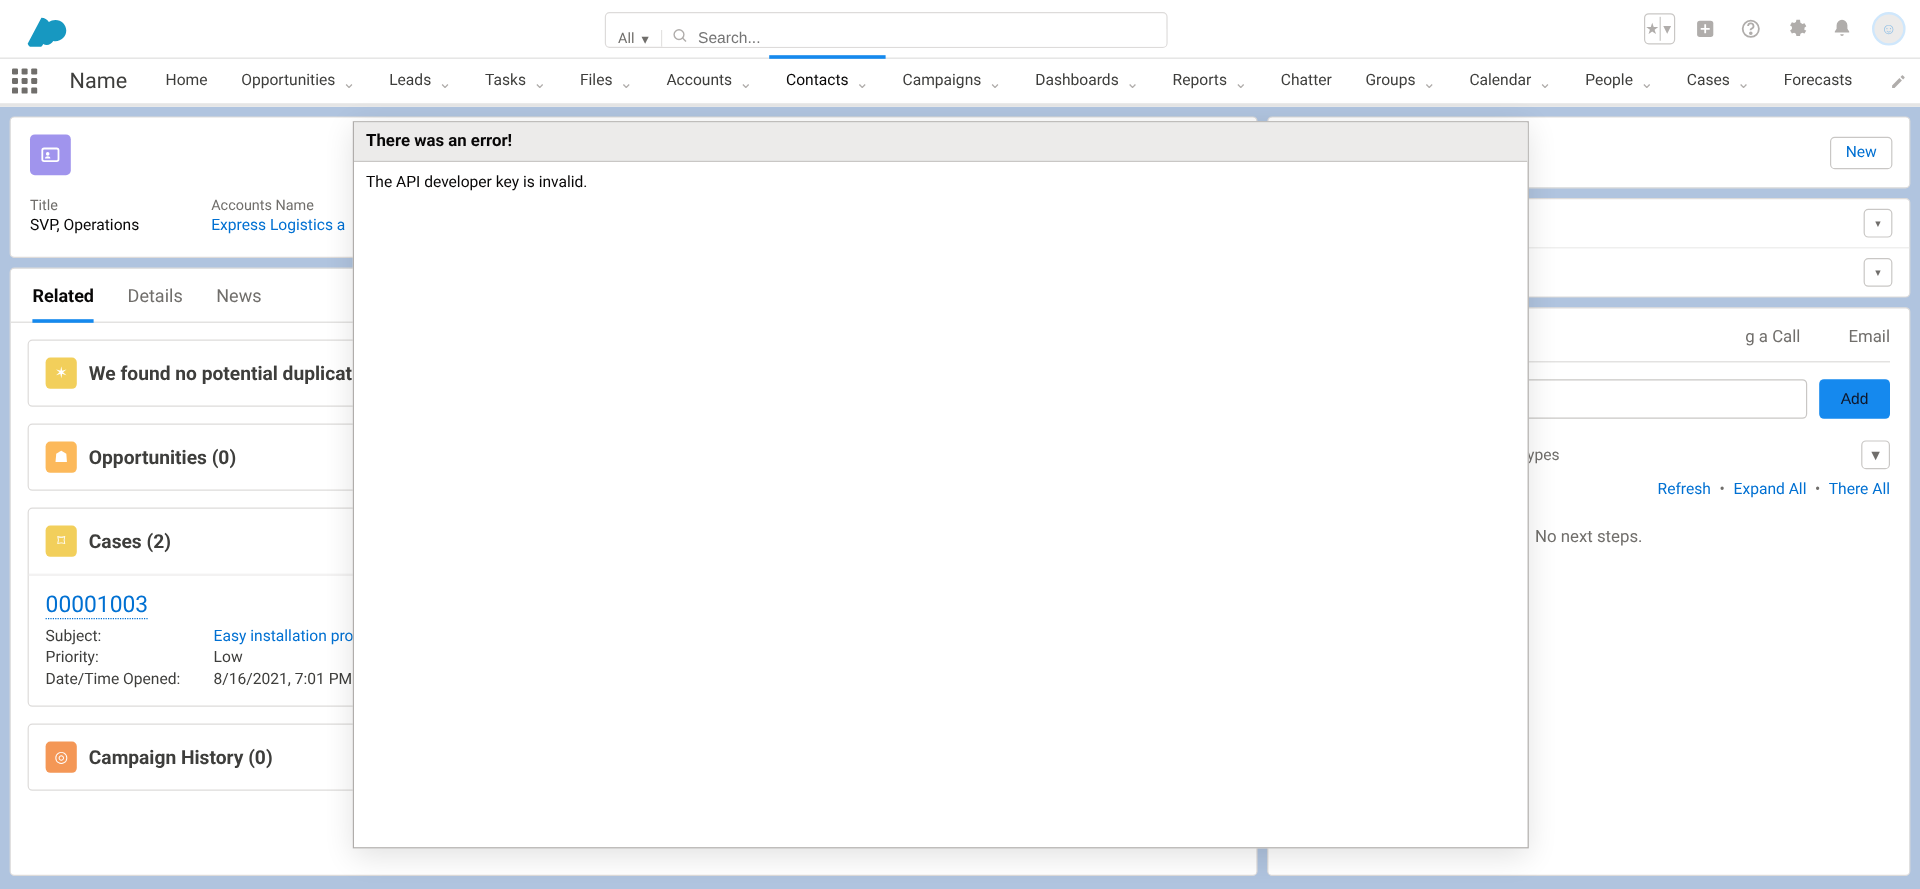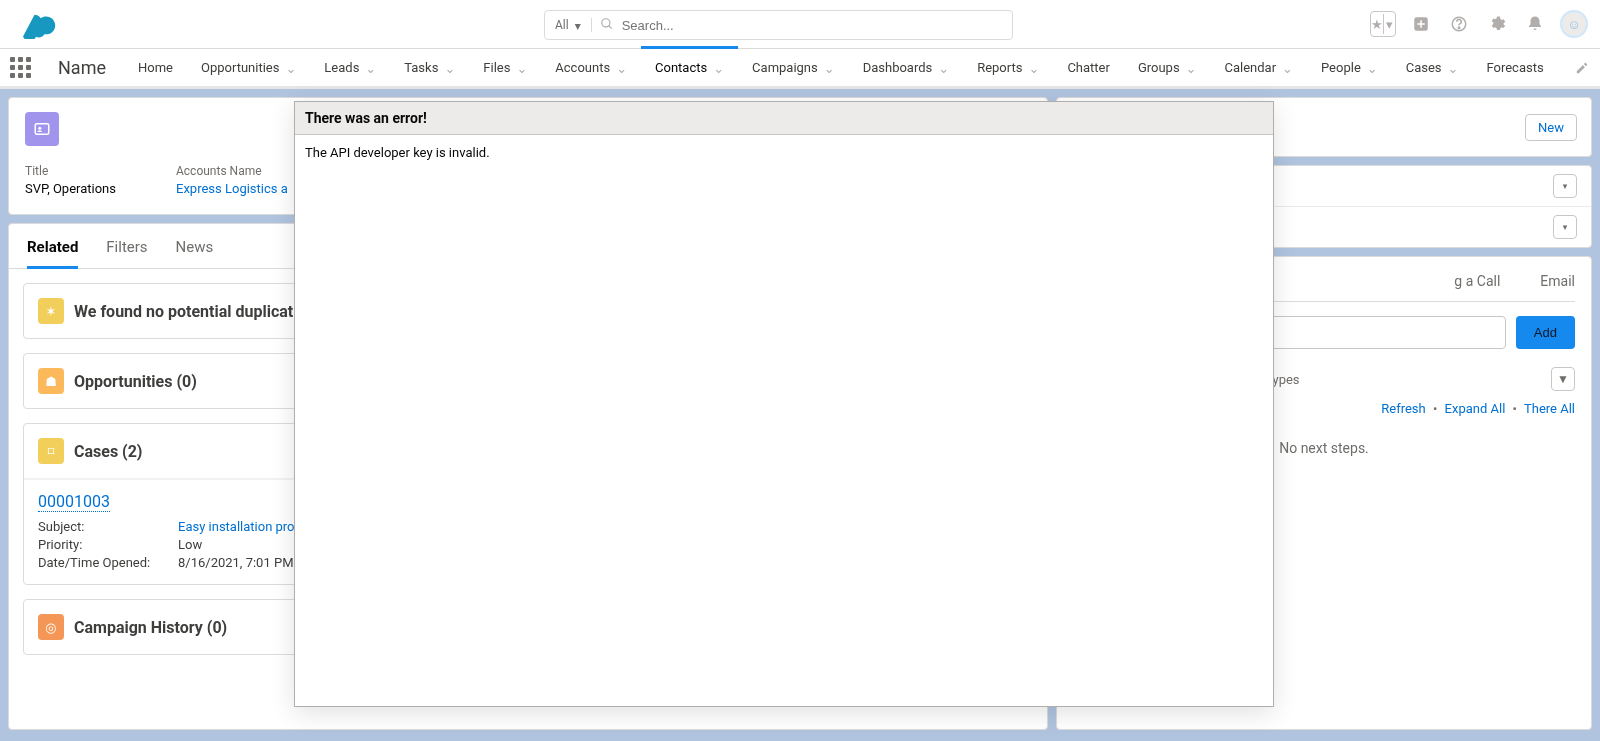--- a/index.html
+++ b/index.html
@@ -18,23 +18,23 @@
     display: flex;
     align-items: center;
     height: 49px;
     background: #fff;
     border-bottom: 1px solid #dddbda;
     padding: 0 12px;
   }
   .cloud-logo { width: 44px; height: 30px; margin-left: 6px; }
   .global-search-wrap {
     position: absolute;
-    left: 544px; top: 10px;
+    left: 504px; top: 10px;
     display: flex;
-    align-items: center;
+    align-items: flex-end;
     height: 30px;
     border: 1px solid #dddbda;
     border-radius: 4px;
     overflow: hidden;
     background: #fff;
   }
   .search-scope {
     display: flex;
     align-items: center;
     padding: 0 10px;
@@ -158,21 +158,21 @@
   
   .rel-item { border:1px solid #dddbda;border-radius:4px;margin-bottom:14px;}
   .rel-head {display:flex;align-items:center;gap:10px;padding:14px 14px;}
   .rel-head .icon{width:26px;height:26px;border-radius:4px;display:flex;align-items:center;justify-content:center;color:#fff;}
   .rel-head .ttl{font-size:16px;font-weight:700;color:#3e3e3c;}
   .dup-icon{background:#f2cf5b;}
   .opp-icon{background:#fcb95b;}
   .case-icon{background:#f2cf5b;}
   .camp-icon{background:#f49756;}
   .rel-body{border-top:2px solid #f3f2f2;padding:12px 14px 14px;}
-  .case-num{color:#0070d2;font-size:16px;border-bottom:1px dotted #0070d2;display:inline-block;margin-bottom:4px;}
+  .case-num{color:#0070d2;font-size:19px;border-bottom:1px dotted #0070d2;display:inline-block;margin-bottom:4px;}
   .kv-row{display:flex;font-size:13px;margin-top:3px;}
   .kv-row .k{color:#3e3e3c;width:140px;}
   .kv-row .v{color:#3e3e3c;}
   .kv-row .v.link{color:#0070d2;}
   
   .right-top { padding:14px;}
   .right-top-row{display:flex;align-items:center;gap:12px;}
   .user-avatar{width:30px;height:30px;border-radius:50%;background:#ecebea;display:flex;align-items:center;justify-content:center;font-size:18px;}
   .new-btn{margin-left:auto;border:1px solid #c9c7c5;color:#0070d2;padding:5px 12px;border-radius:4px;font-size:13px;cursor:pointer;}
   .drop-more{width:24px;height:24px;border:1px solid #c9c7c5;border-radius:4px;display:flex;align-items:center;justify-content:center;font-size:9px;color:#706e6b;cursor:pointer;margin-left:auto;}
@@ -377,21 +377,21 @@
         <div class="fld">
           <div class="lab">Accounts Name</div>
           <div class="val"><a href="#">Express Logistics a</a></div>
         </div>
       </div>
     </div>
 
     <div class="card tabset" style="flex:1;overflow:auto;">
       <div class="tabs">
         <div class="tab active">Related</div>
-        <div class="tab">Filters</div>
+        <div class="tab">Details</div>
         <div class="tab">News</div>
       </div>
       <div class="tab-body">
         <div class="rel-item">
           <div class="rel-head">
             <div class="icon dup-icon">✶</div>
             <div class="ttl">We found no potential duplicat</div>
           </div>
         </div>
         <div class="rel-item">

